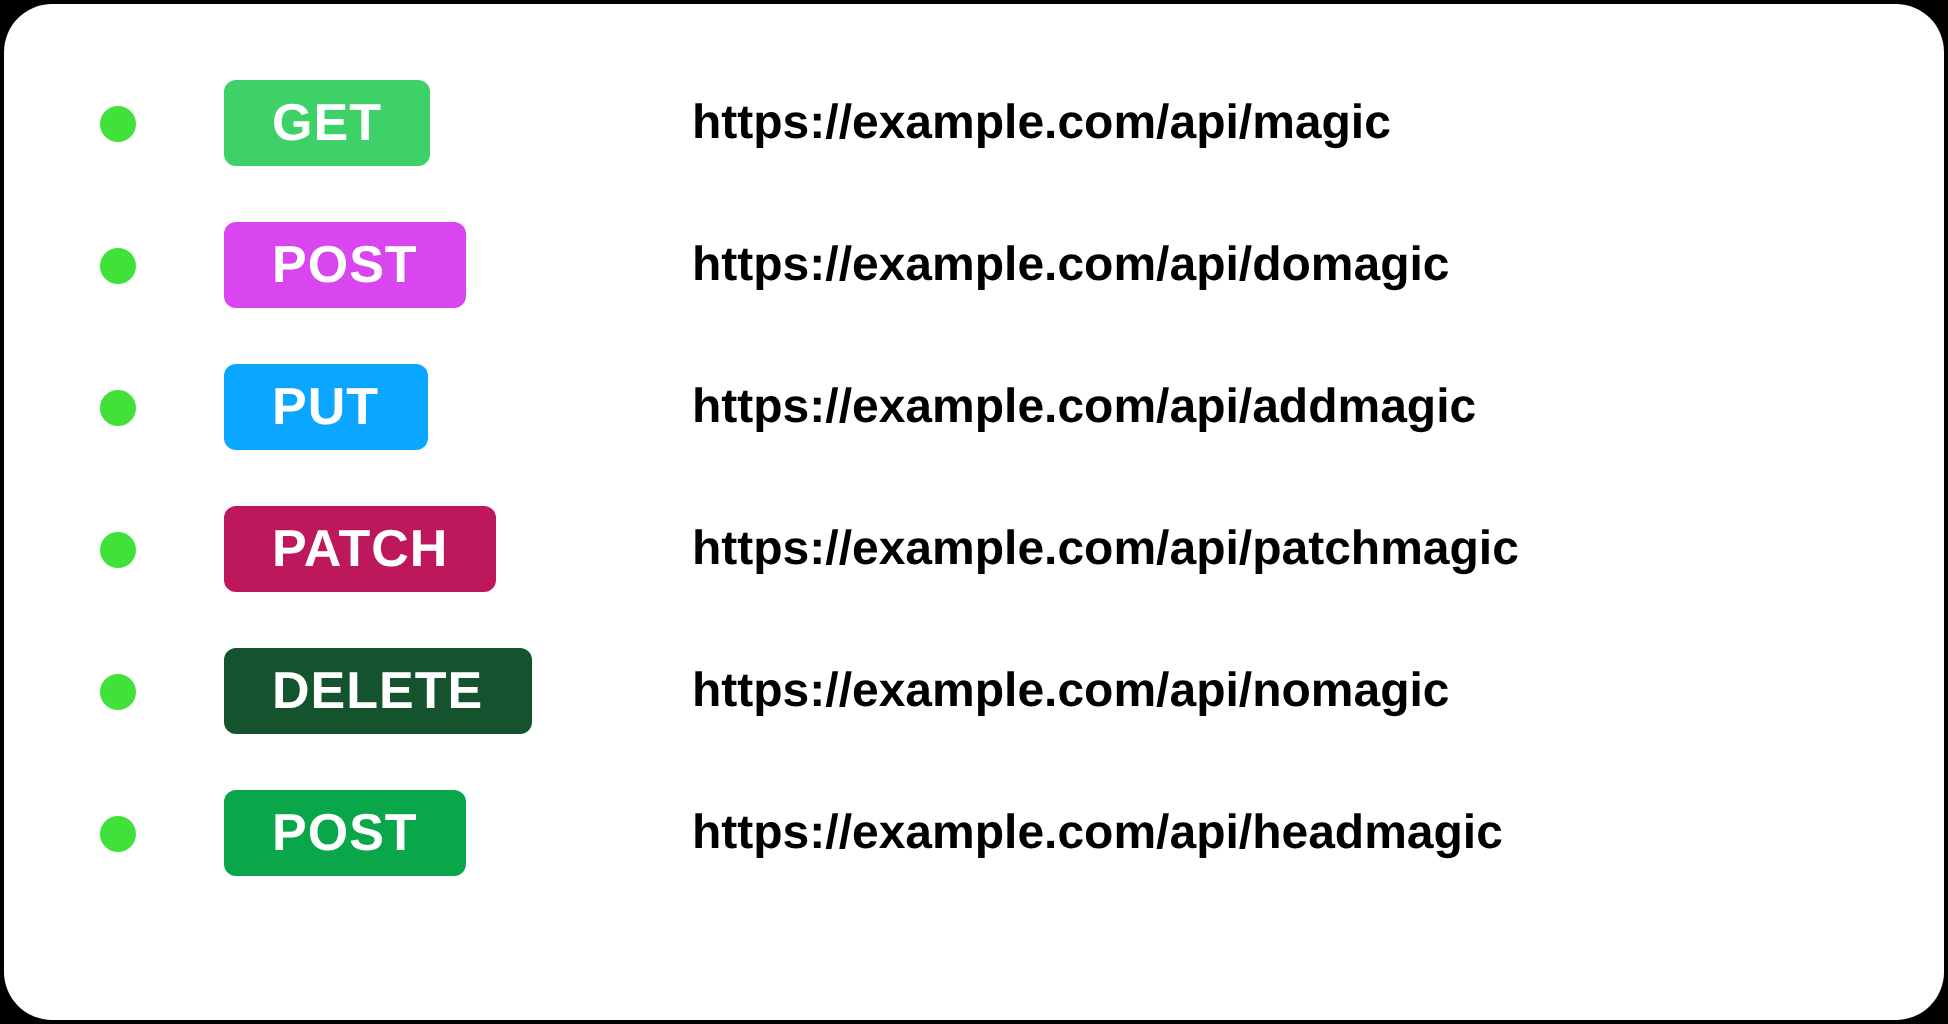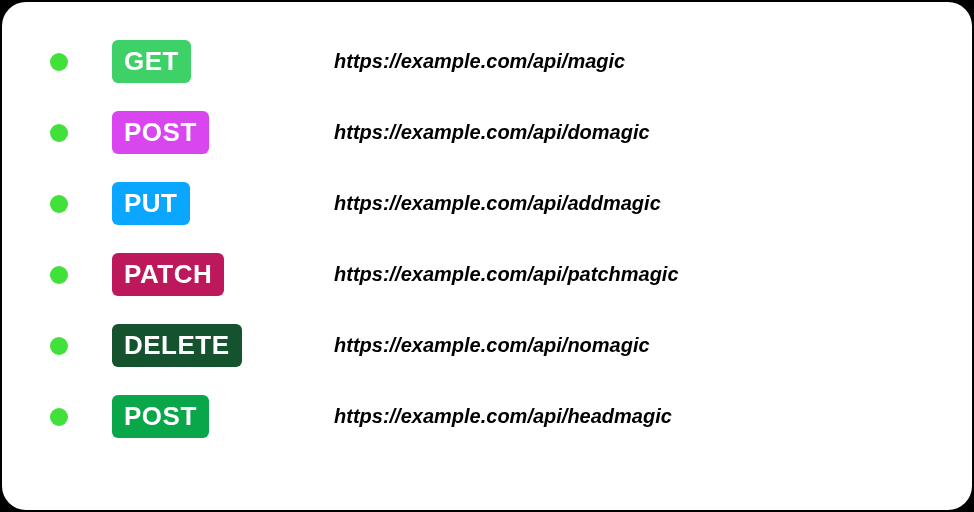--- a/index.html
+++ b/index.html
@@ -35,35 +35,34 @@
       width: 18px;
       height: 18px;
       border-radius: 50%;
       background: #42e03b;
       flex-shrink: 0;
     }
     .method-badge {
       color: #fff;
       font-weight: 700;
       font-size: 26px;
-      padding: 6px 12px;
+      padding: 6px 24px;
       border-radius: 6px;
       margin-left: 44px;
       text-align: center;
       letter-spacing: 0.5px;
       flex-shrink: 0;
     }
     .url-text {
-      font-size: 20px;
+      font-size: 24px;
       font-weight: 600;
       color: #000;
-      margin-left: 4px;
+      margin-left: 16px;
       position: absolute;
       left: 280px;
-      font-style: italic;
     }
     .endpoint-row {
       position: relative;
     }
   </style>
 </head>
 <body>
 
 <div class="card">
   <div class="endpoint-row">

